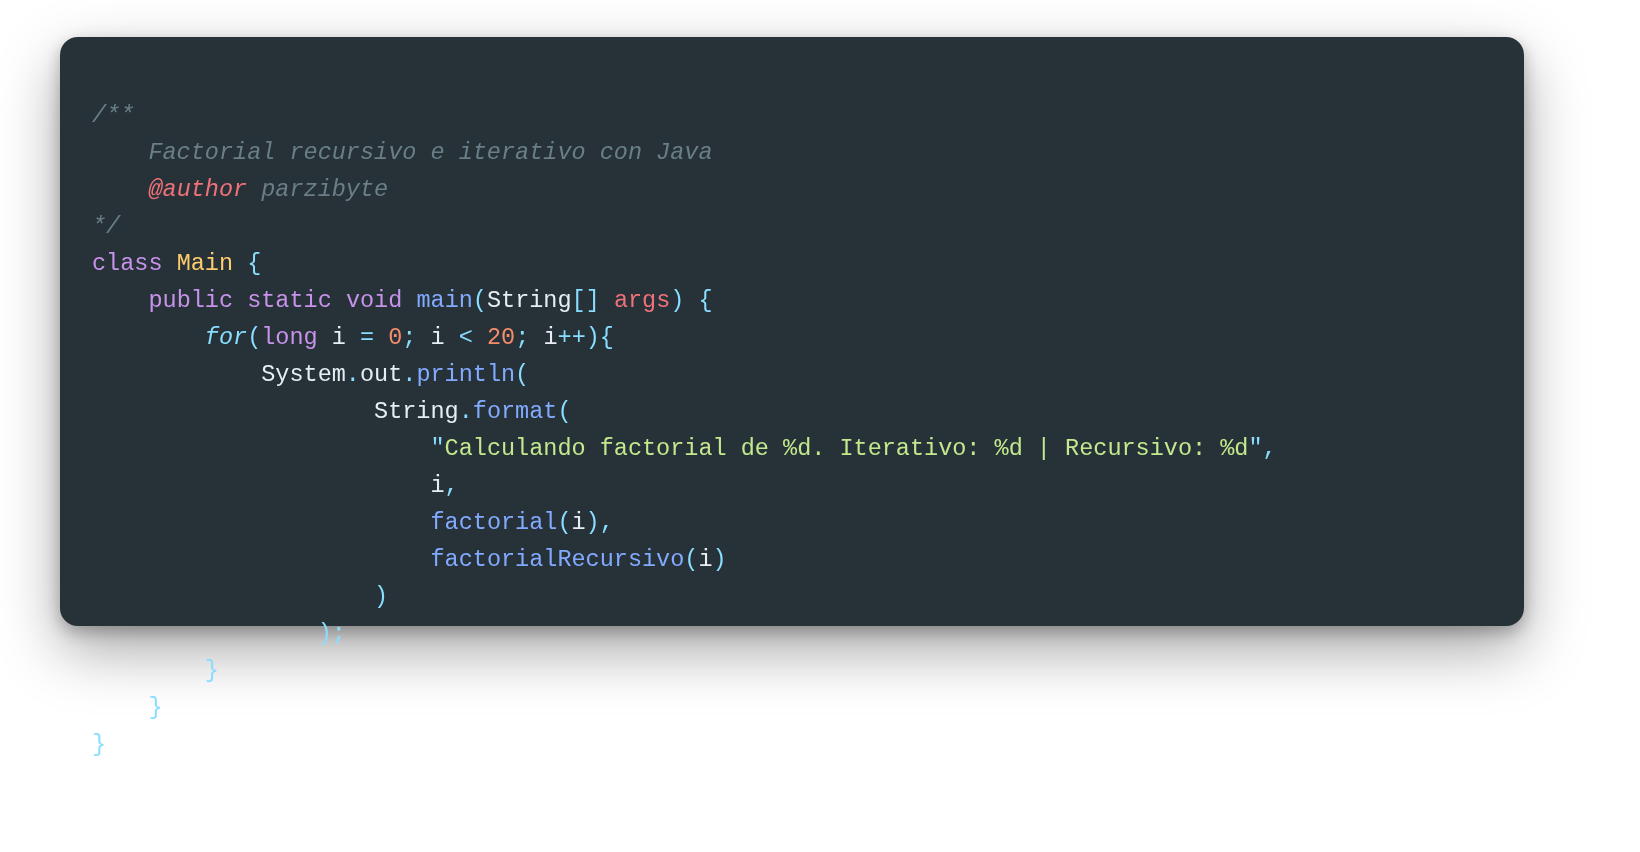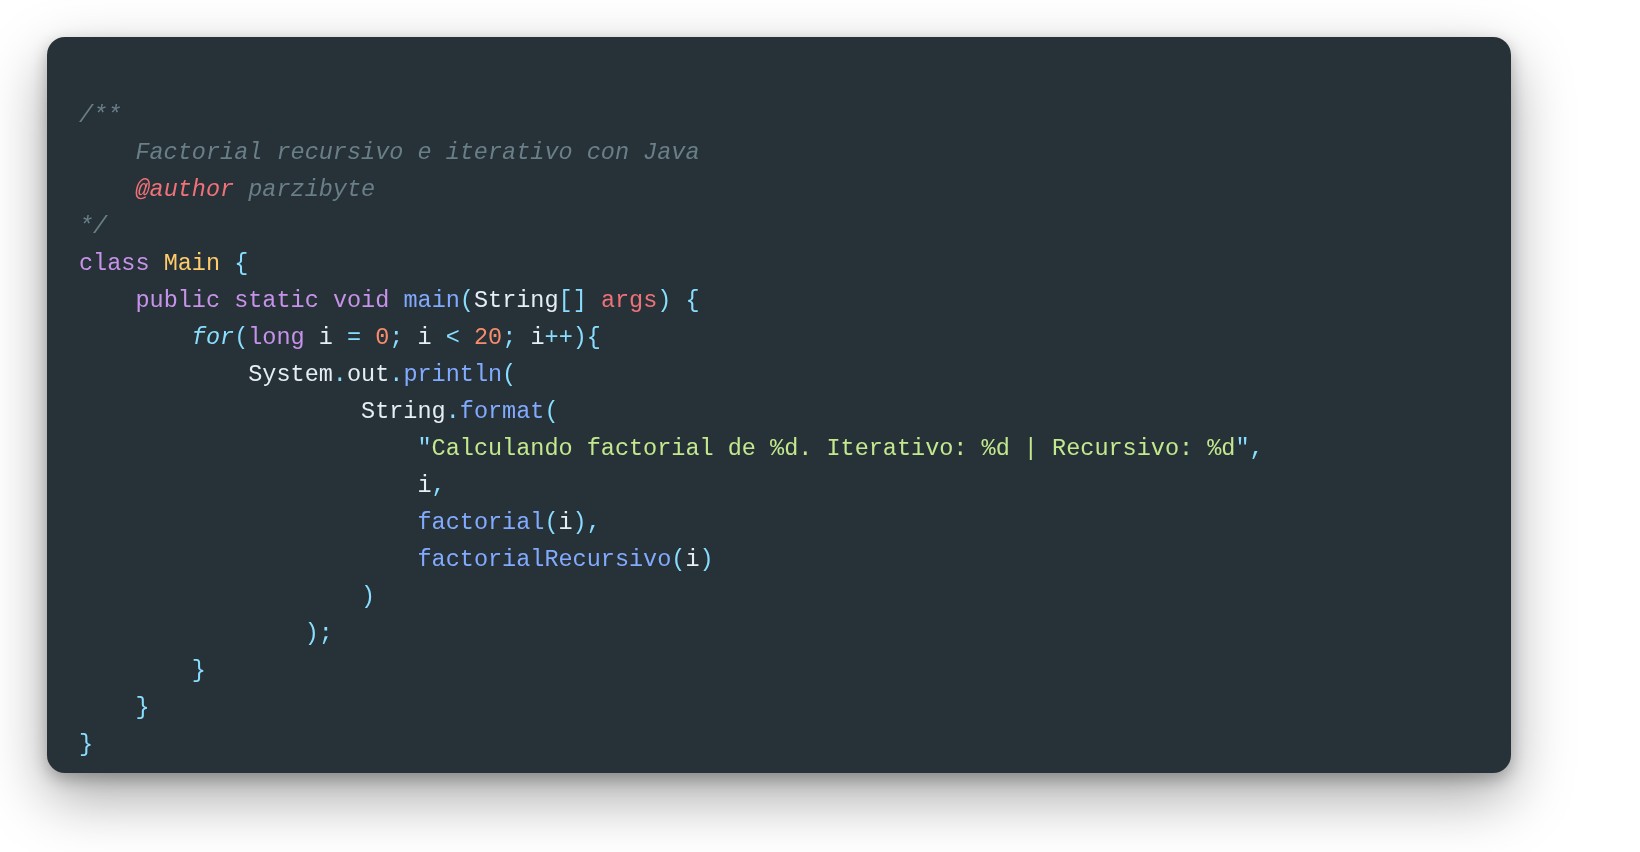--- a/index.html
+++ b/index.html
@@ -6,24 +6,24 @@
     margin: 0;
     padding: 0;
     width: 1640px;
     height: 852px;
     background: #ffffff;
     font-family: "SFMono-Regular", "Consolas", "Menlo", "Courier New", monospace;
     overflow: hidden;
   }
   .card {
     position: absolute;
-    left: 47px;
+    left: 60px;
     top: 37px;
     width: 1464px;
-    height: 736px;
+    height: 589px;
     background: #263238;
     border-radius: 18px;
     box-shadow: 0 24px 60px rgba(0,0,0,0.35), 0 6px 16px rgba(0,0,0,0.25);
     padding: 60px 20px 20px 32px;
     box-sizing: border-box;
   }
   pre.code {
     margin: 0;
     font-family: inherit;
     font-size: 23.5px;

